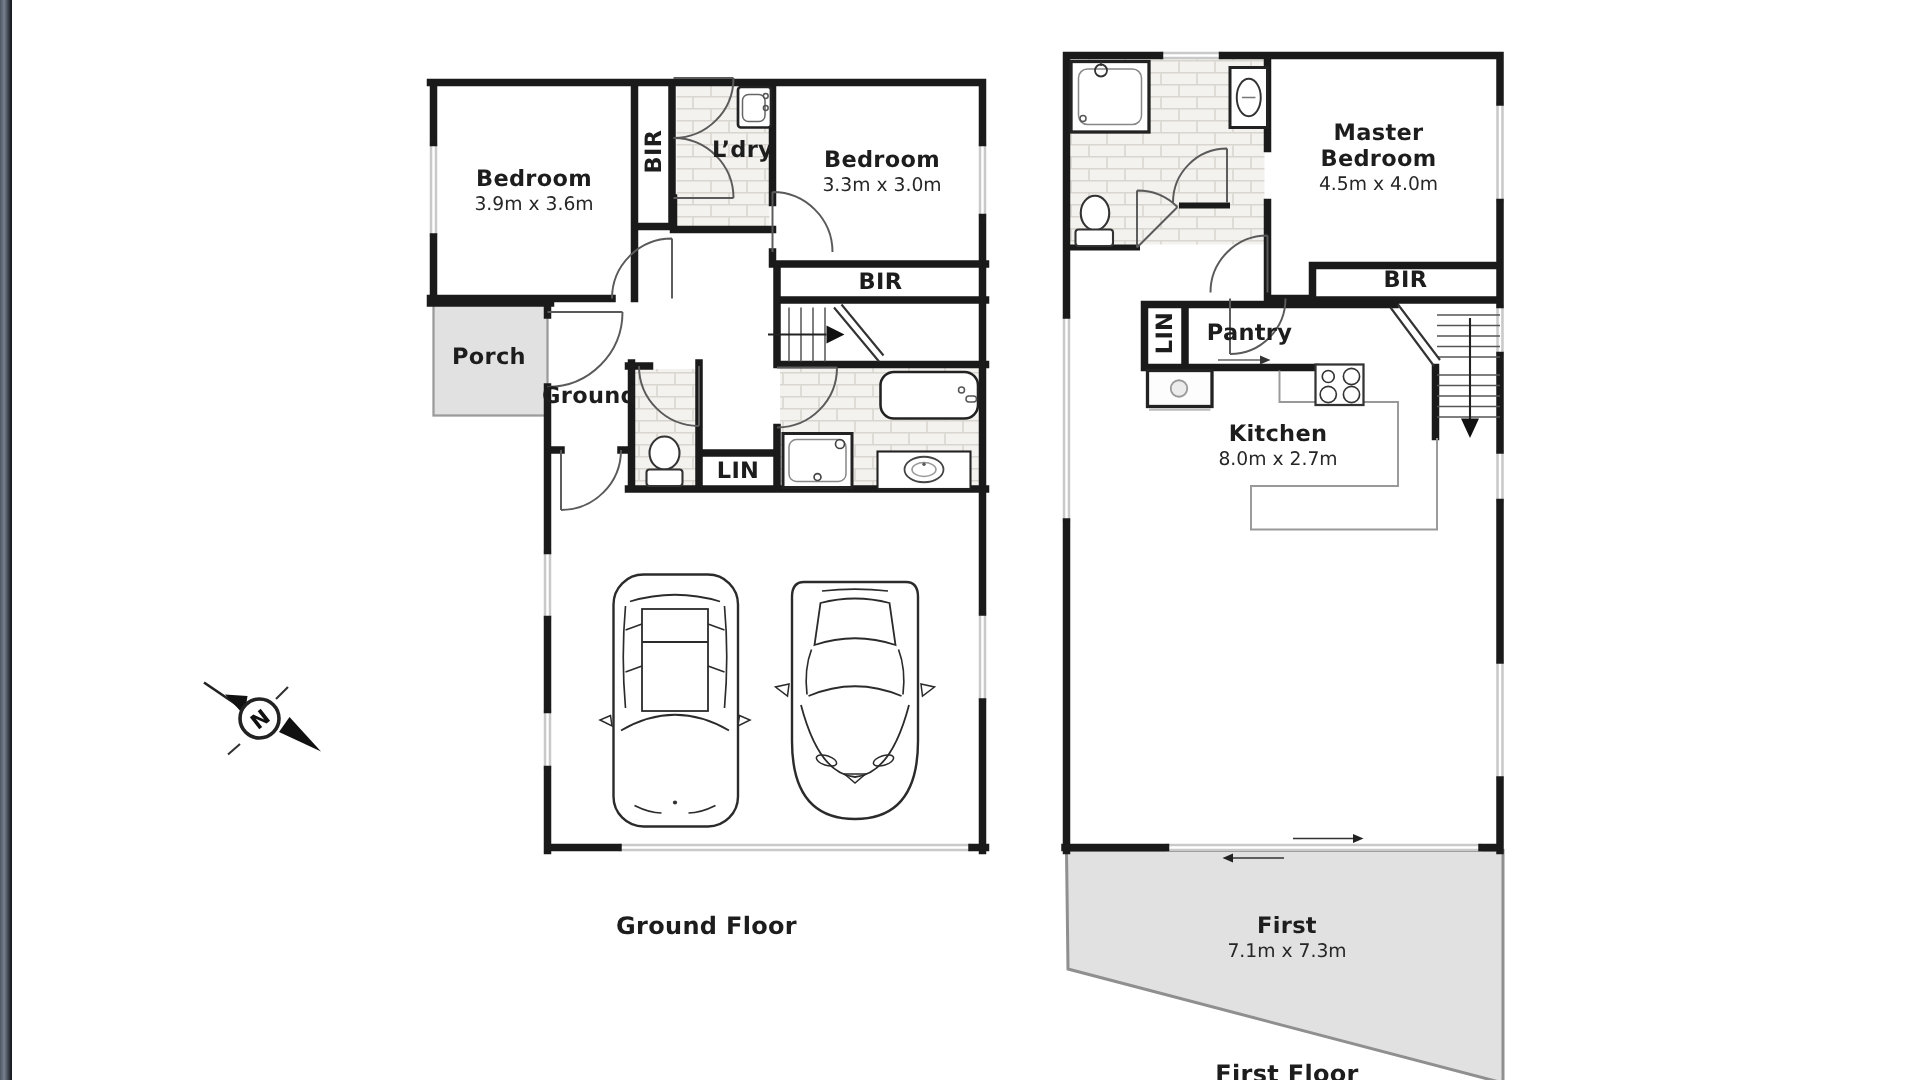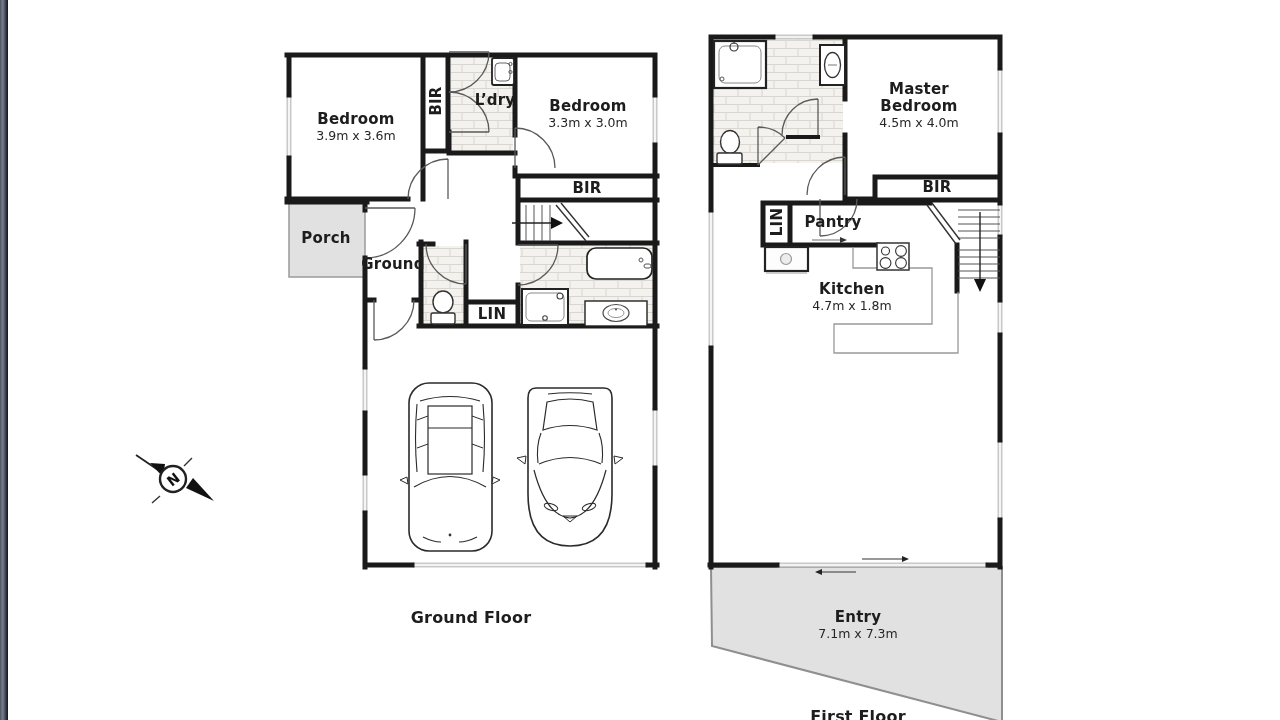--- a/index.html
+++ b/index.html
@@ -271,22 +271,22 @@
     <div class="nm">BIR</div>
   </div>
   <div class="lbl vert" style="left:777px;top:222px">
     <div class="nm">LIN</div>
   </div>
   <div class="lbl" style="left:833px;top:222px">
     <div class="nm">Pantry</div>
   </div>
   <div class="lbl" style="left:852px;top:297px">
     <div class="nm">Kitchen</div>
-    <div class="sz">4.7m x 1.8m</div>
+    <div class="sz">8.0m x 2.7m</div>
   </div>
   <div class="lbl" style="left:858px;top:625px">
-    <div class="nm">Entry</div>
+    <div class="nm">First</div>
     <div class="sz">7.1m x 7.3m</div>
   </div>
   <div class="lbl title" style="left:858px;top:716px">
     <div class="nm">First Floor</div>
   </div>
 </div>
 
 </body></html>

